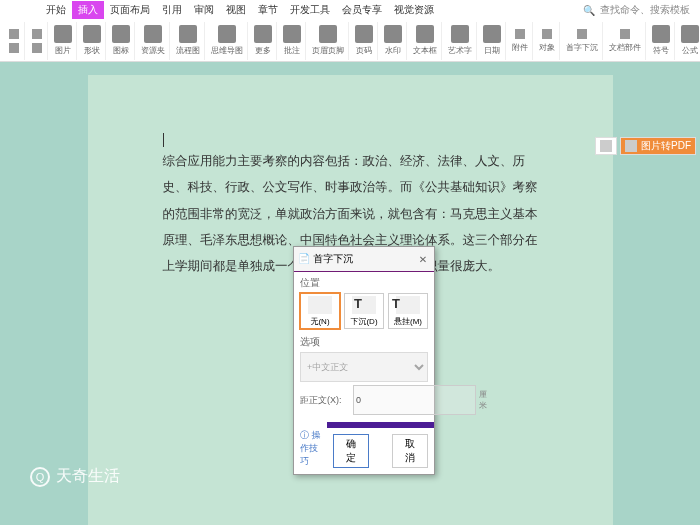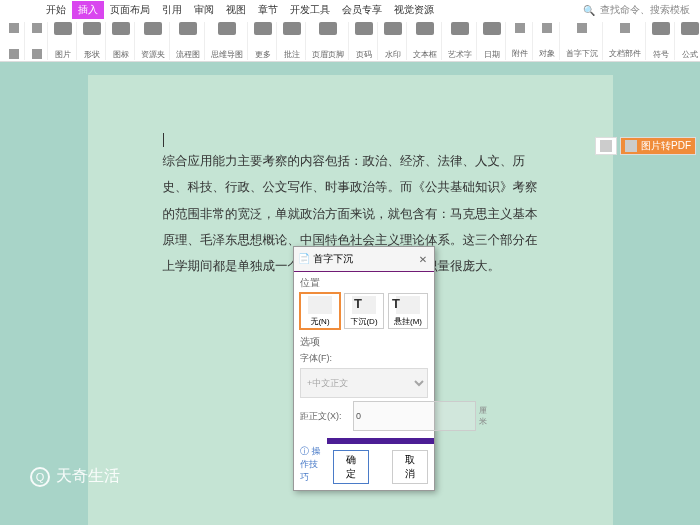--- a/index.html
+++ b/index.html
@@ -2,21 +2,21 @@
 <html><head>
 <meta charset="utf-8">
 <style>
 *{margin:0;padding:0;box-sizing:border-box;font-family:"Microsoft YaHei","SimSun",sans-serif}
 body{width:700px;height:525px;background:#fff;overflow:hidden;position:relative}
 .menubar{height:20px;background:#fff;display:flex;align-items:center;font-size:10px;padding-left:40px;color:#333}
 .menubar .tab{padding:2px 6px;cursor:pointer}
 .menubar .tab.active{background:#d946ef;color:#fff}
 .menubar .search{margin-left:auto;margin-right:10px;color:#888;display:flex;align-items:center;gap:4px}
 .ribbon{height:42px;background:#fff;border-bottom:1px solid #ddd;display:flex;align-items:center;padding:0 4px;gap:2px;font-size:9px;color:#666}
-.rg{display:flex;flex-direction:column;align-items:center;padding:0 4px;border-right:1px solid #eee;height:38px;gap:14px}
+.rg{display:flex;flex-direction:column;align-items:center;padding:0 4px;border-right:1px solid #eee;height:38px;justify-content:center;gap:2px}
 .rg .ico{width:18px;height:18px;background:#888;border-radius:2px}
 .rg .small-ico{width:10px;height:10px;background:#999;display:inline-block;margin:1px}
 .rg .lbl{font-size:8px;white-space:nowrap}
 .canvas{background:#a8d4c8;height:463px;position:relative;display:flex;justify-content:center;padding-top:13px}
 .page{width:525px;height:450px;background:#c5e4d4;padding:55px 75px;position:relative}
 .doc-text{font-size:12.5px;line-height:2.1;color:#333;font-family:"SimSun",serif}
 .cursor{display:inline-block;width:1px;height:14px;background:#333;vertical-align:middle}
 .sidepanel{position:absolute;right:4px;top:75px;display:flex;flex-direction:row;gap:3px}
 .sp-item{display:flex;align-items:center;gap:4px;font-size:10px;background:#fff;padding:2px 4px;height:18px;border:1px solid #ddd}
 .sp-item.orange{background:#f08c3a;color:#fff}
@@ -192,23 +192,20 @@
         </div>
         <div class="opt">
           <div class="oico">
               <span class="t" style="left:-4px;top:0">T</span>
             </div>
           <div class="olbl">悬挂(M)</div>
         </div>
       </div>
       <div class="dlg-sec">选项</div>
       <div class="dlg-row">
-        <label>字体(F):</label>
-      </div>
-      <div class="dlg-row">
         <select disabled=""><option>+中文正文</option></select>
       </div>
       <div class="dlg-row">
         <label>距正文(X):</label>
         <input disabled="" value="0" style="">
         <span class="unit">厘米</span>
       </div>
     </div>
     <div style="display:flex;align-items:center;justify-content:space-between">
       <span class="dlg-link">ⓘ <span>操作技巧</span></span>

